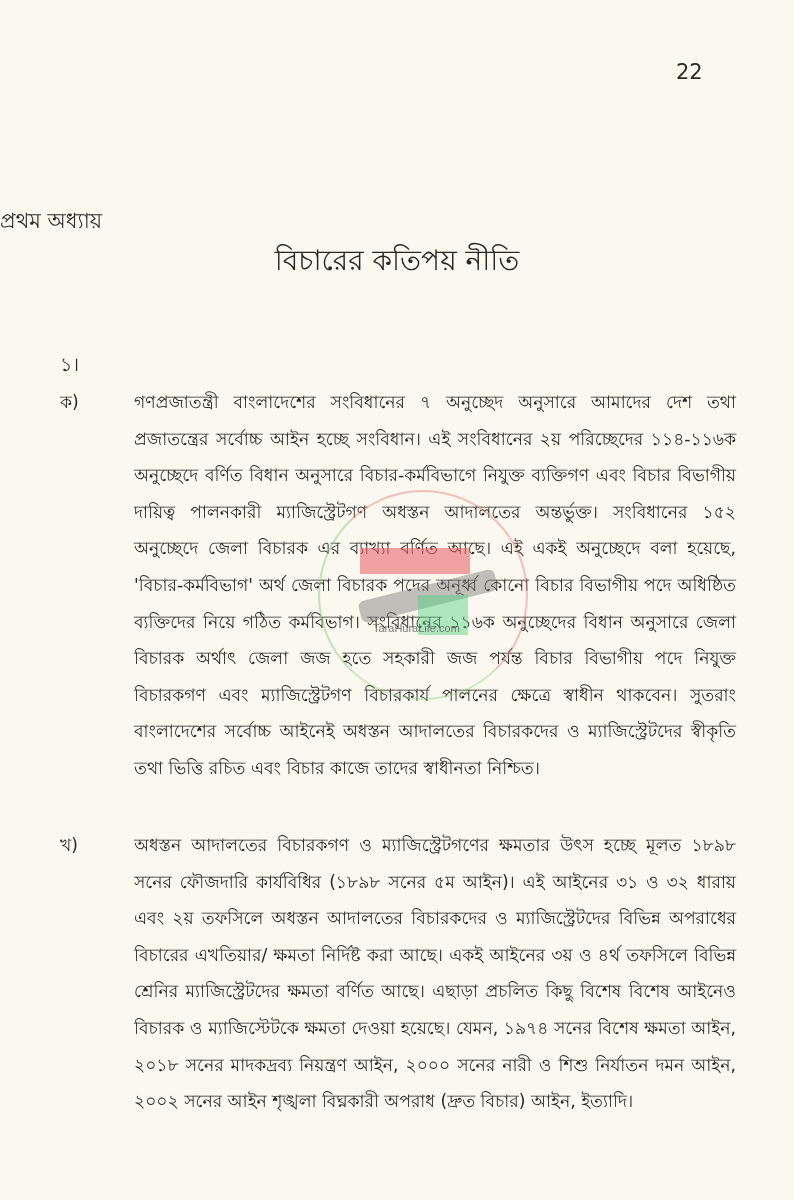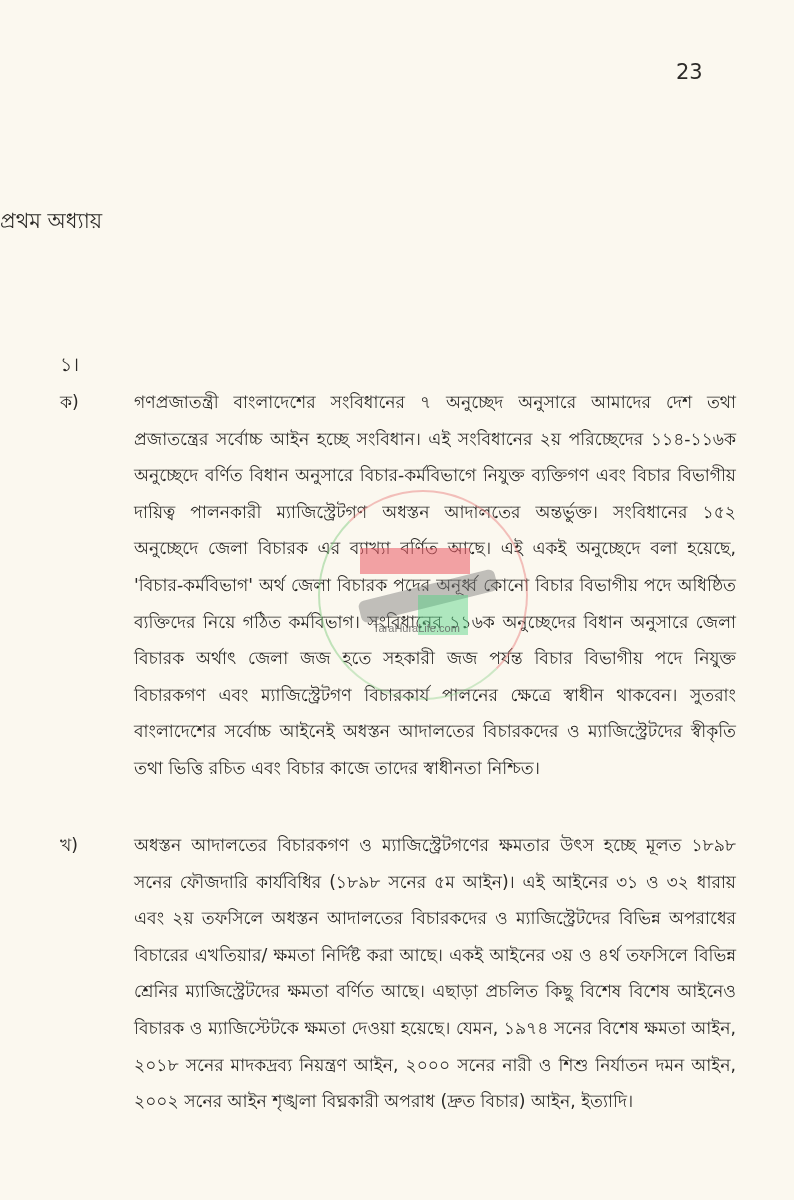--- a/index.html
+++ b/index.html
@@ -62,25 +62,26 @@
   }
   .watermark .site {
     position: absolute; left: 55px; top: 132px; font-size: 11px;
     font-family: Liberation Sans, sans-serif; color: rgba(90,90,90,0.8);
   }
 </style>
 </head>
 <body>
 
 <div class="page">
-  <div class="page-number">23</div>
+  <div class="page-number">22</div>
 
   <div class="chapter-label">প্রথম অধ্যায়</div>
 
   <div class="chapter-title">
+    <div>বিচারের কতিপয় নীতি</div>
   </div>
 
   <div class="section-head">
     <span class="num">১।</span>
   </div>
 
   <div class="para" id="para-ka" style="top:384px;">
     <span class="marker">ক)</span>
     <span class="text">গণপ্রজাতন্ত্রী বাংলাদেশের সংবিধানের ৭ অনুচ্ছেদ অনুসারে আমাদের দেশ তথা প্রজাতন্ত্রের সর্বোচ্চ আইন হচ্ছে সংবিধান। এই সংবিধানের ২য় পরিচ্ছেদের ১১৪-১১৬ক অনুচ্ছেদে বর্ণিত বিধান অনুসারে বিচার-কর্মবিভাগে নিযুক্ত ব্যক্তিগণ এবং বিচার বিভাগীয় দায়িত্ব পালনকারী ম্যাজিস্ট্রেটগণ অধস্তন আদালতের অন্তর্ভুক্ত। সংবিধানের ১৫২ অনুচ্ছেদে জেলা বিচারক এর ব্যাখ্যা বর্ণিত আছে। এই একই অনুচ্ছেদে বলা হয়েছে, 'বিচার-কর্মবিভাগ' অর্থ জেলা বিচারক পদের অনূর্ধ্ব কোনো বিচার বিভাগীয় পদে অধিষ্ঠিত ব্যক্তিদের নিয়ে গঠিত কর্মবিভাগ। সংবিধানের ১১৬ক অনুচ্ছেদের বিধান অনুসারে জেলা বিচারক অর্থাৎ জেলা জজ হতে সহকারী জজ পর্যন্ত বিচার বিভাগীয় পদে নিযুক্ত বিচারকগণ এবং ম্যাজিস্ট্রেটগণ বিচারকার্য পালনের ক্ষেত্রে স্বাধীন থাকবেন। সুতরাং বাংলাদেশের সর্বোচ্চ আইনেই অধস্তন আদালতের বিচারকদের ও ম্যাজিস্ট্রেটদের স্বীকৃতি তথা ভিত্তি রচিত এবং বিচার কাজে তাদের স্বাধীনতা নিশ্চিত।</span>
   </div>

